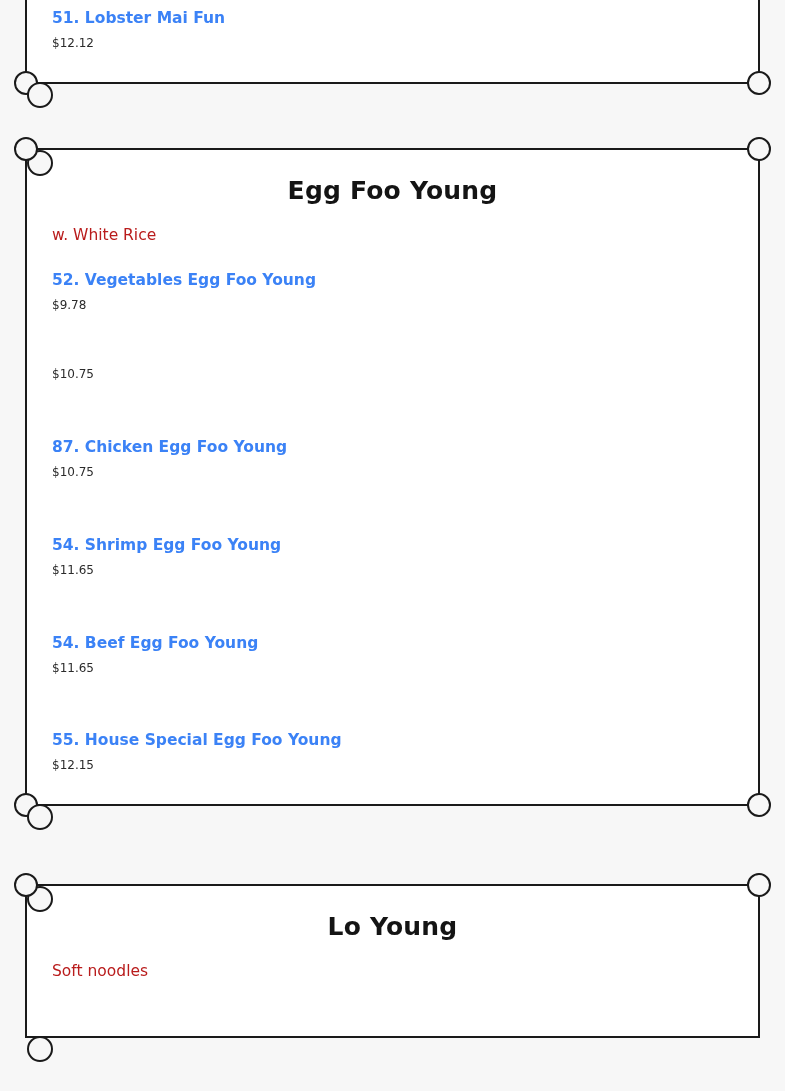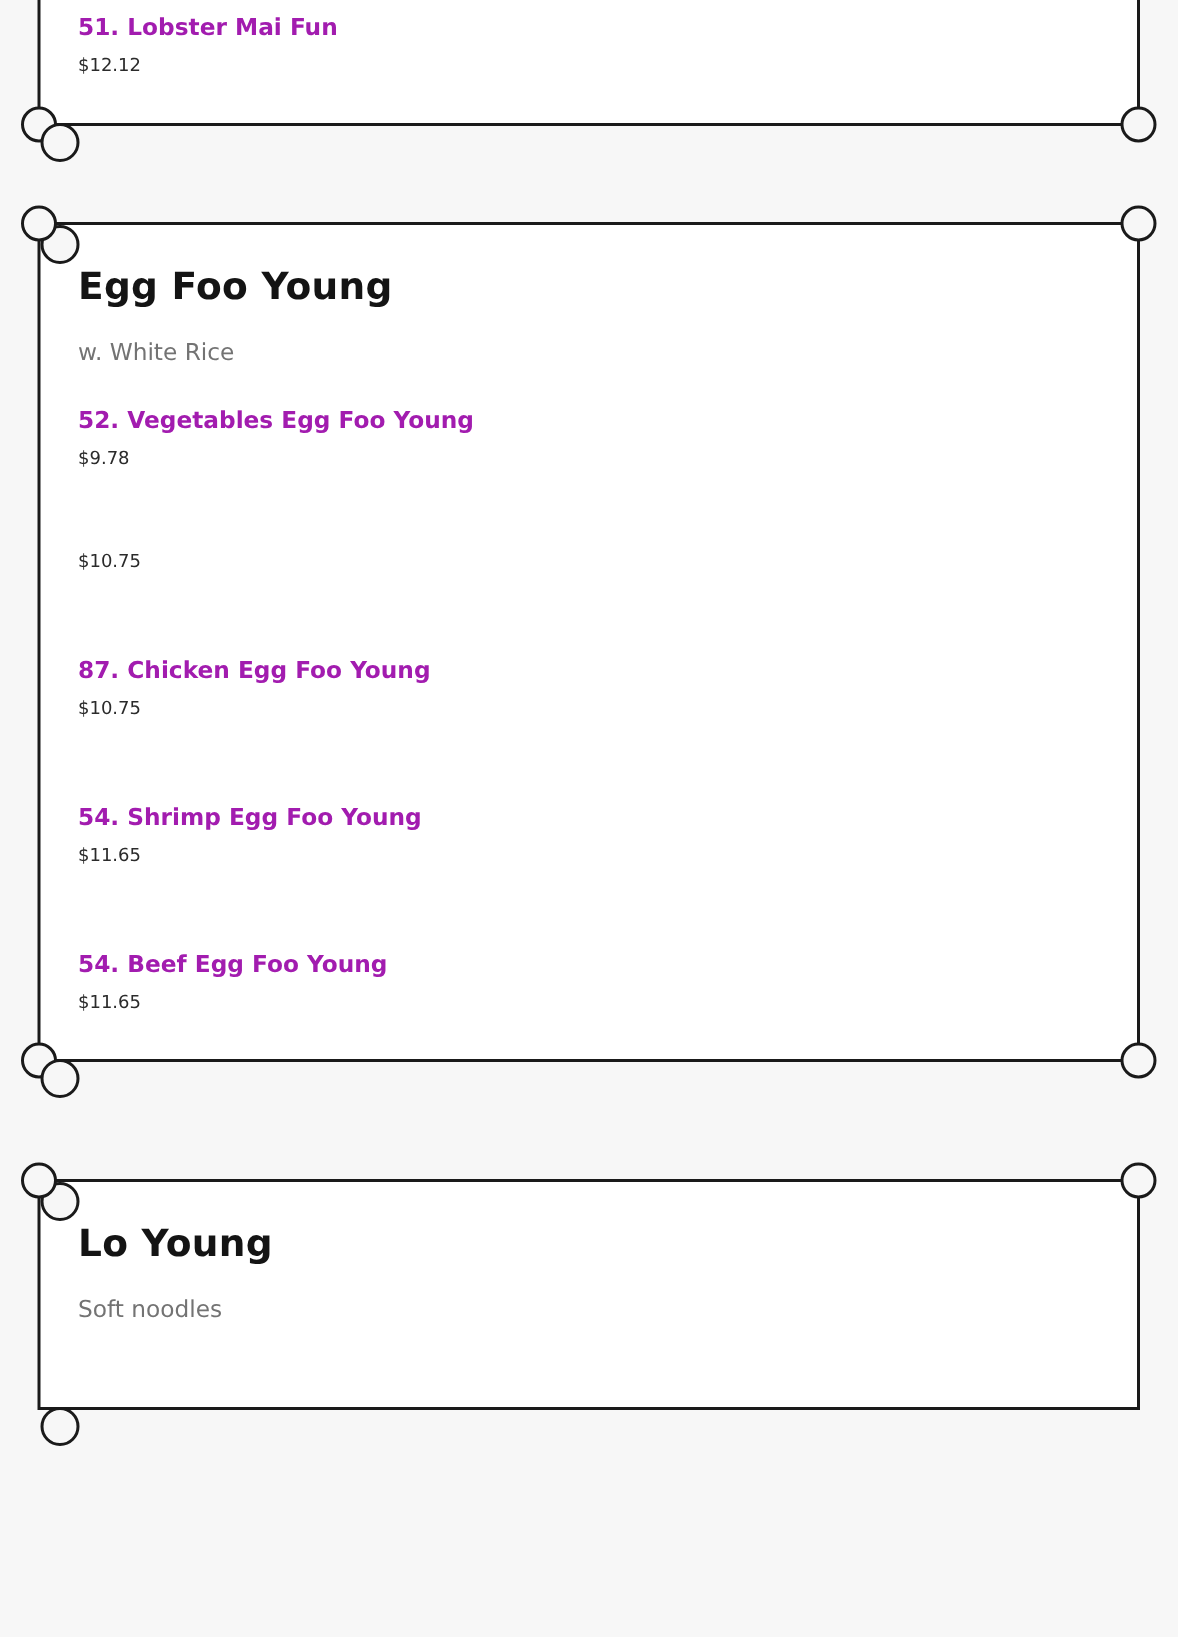--- a/index.html
+++ b/index.html
@@ -52,37 +52,38 @@
     position: relative;
     z-index: 2;
   }
   .section-title {
     font-size: 25px;
     font-weight: bold;
     color: #141414;
     letter-spacing: 0.2px;
     margin: 0 0 20px 0;
     line-height: 1.2;
+    text-align: center;
   }
   .section-subtitle {
     font-size: 15.5px;
-    color: #737373;
+    color: #b91c1c;
     margin: 0 0 26px 0;
     font-weight: normal;
   }
   .item {
     margin-bottom: 54px;
   }
   .item:last-child {
     margin-bottom: 0;
   }
   .item-name {
     font-size: 15.5px;
     font-weight: bold;
-    color: #a21caf;
+    color: #3b82f6;
     margin: 0 0 8px 0;
     line-height: 1.3;
   }
   .item-price {
     font-size: 12px;
     color: #2b2b2b;
     margin: 0;
     line-height: 1.3;
   }
   
@@ -135,20 +136,24 @@
         <div class="item-price">$10.75</div>
       </div>
       <div class="item">
         <div class="item-name">54. Shrimp Egg Foo Young</div>
         <div class="item-price">$11.65</div>
       </div>
       <div class="item">
         <div class="item-name">54. Beef Egg Foo Young</div>
         <div class="item-price">$11.65</div>
       </div>
+      <div class="item">
+        <div class="item-name">55. House Special Egg Foo Young</div>
+        <div class="item-price">$12.15</div>
+      </div>
     </div>
   </div>
 
   <div class="gap" style="height:78px;"></div>
 
   <div class="menu-section section-cut-bottom" style="min-height:130px;">
     <span class="corner tl"></span>
     <span class="corner tr"></span>
     <div class="section-inner">
       <h2 class="section-title">Lo Young</h2>

